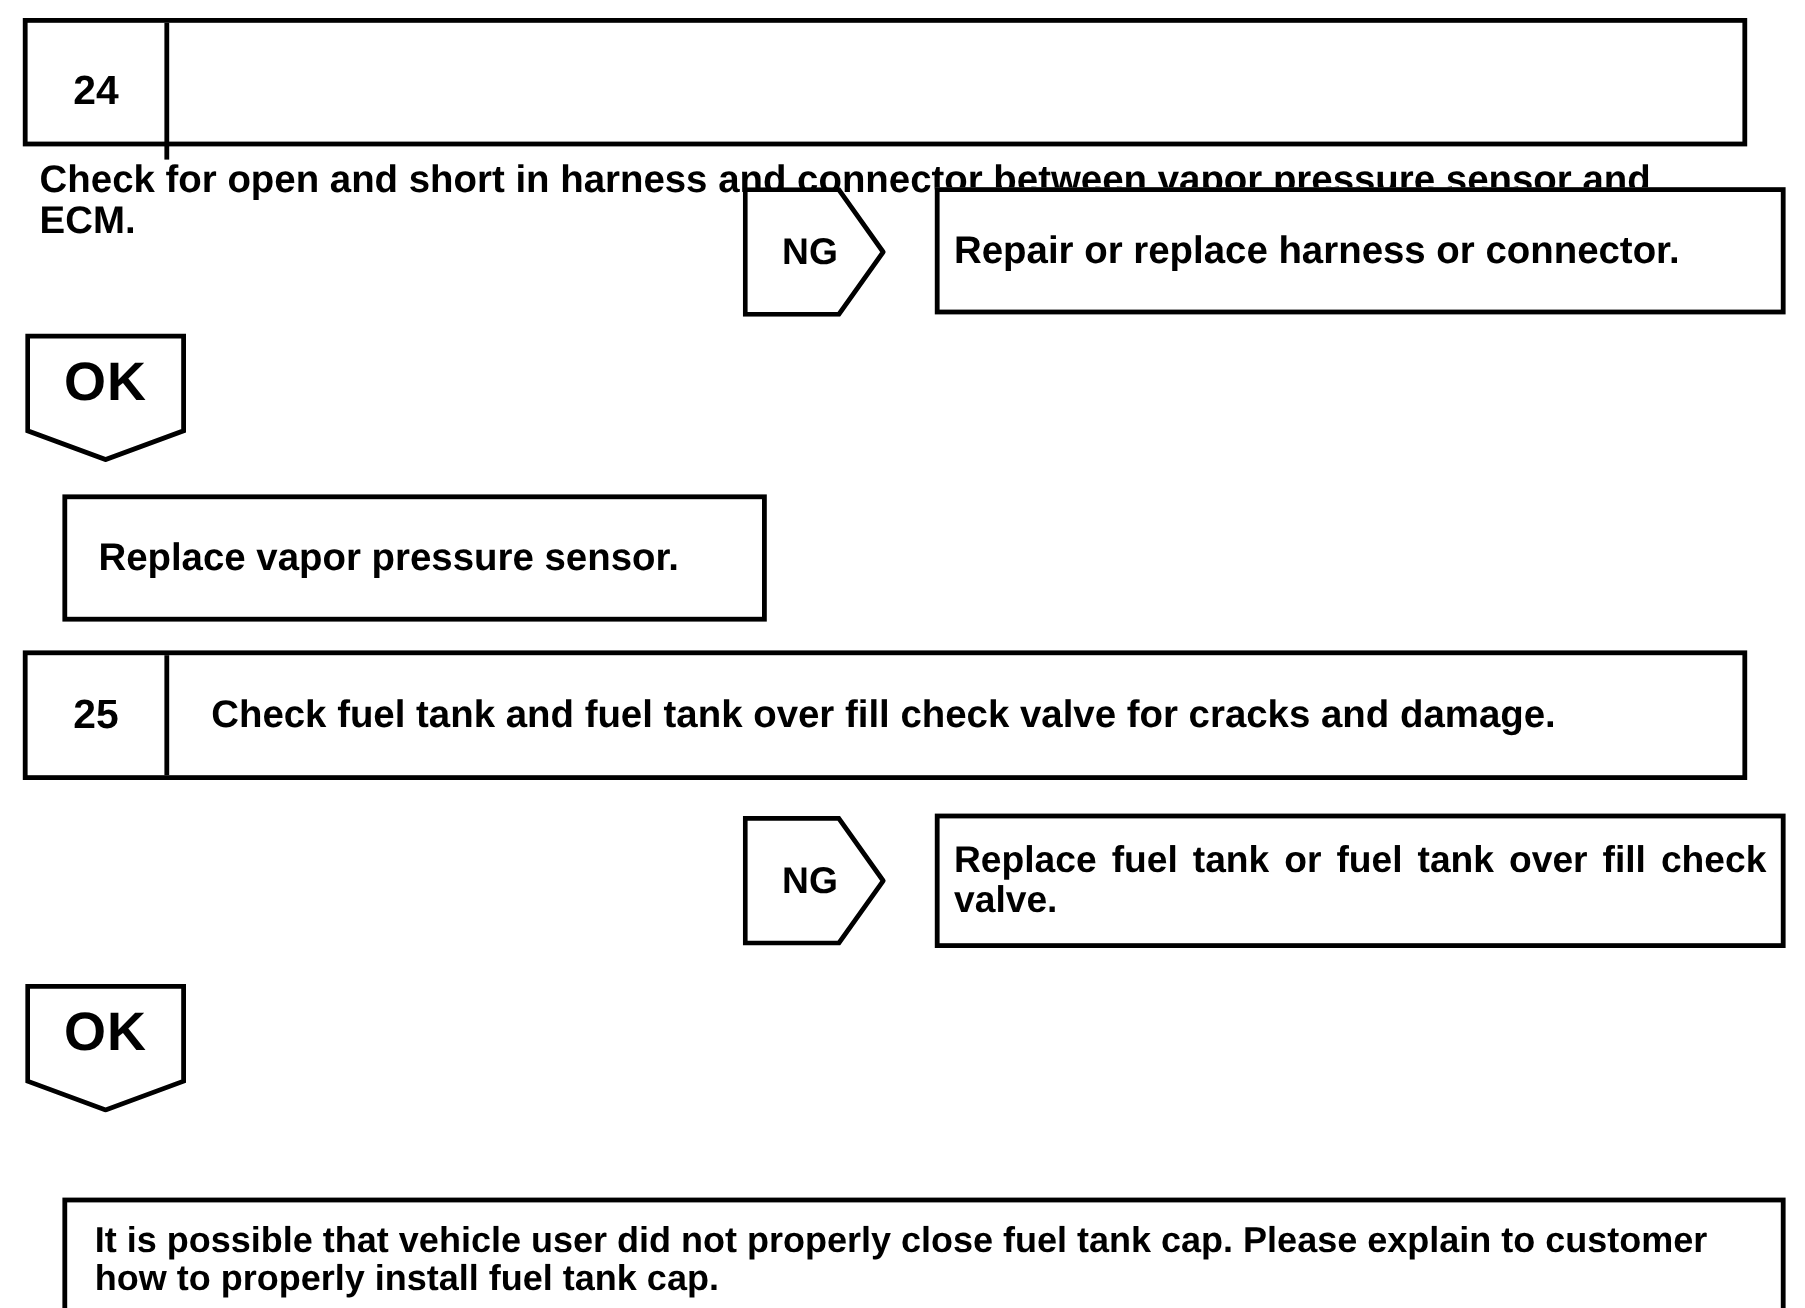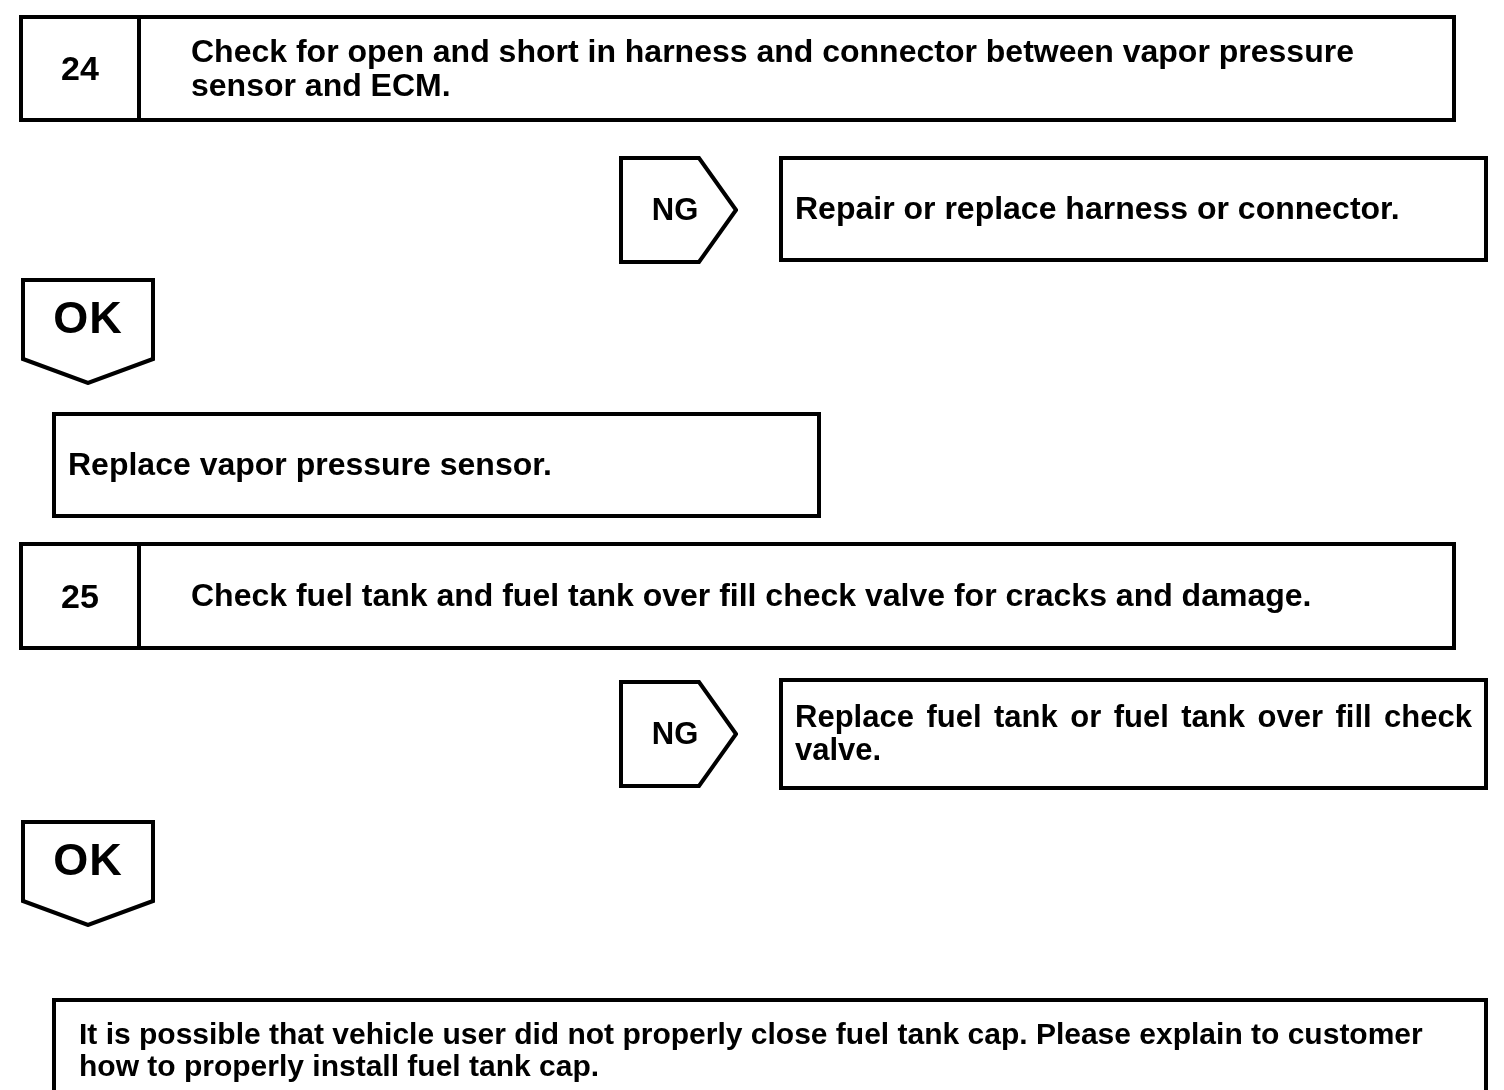--- a/index.html
+++ b/index.html
@@ -33,41 +33,40 @@
     font-size: 34px;
   }
   .step-text {
     flex: 1;
     display: flex;
     align-items: center;
     padding-left: 10px;
     padding-right: 64px;
     font-size: 32px;
     line-height: 1.05;
-    margin-left: 40px;
   }
 
   .action-box {
     display: flex;
     align-items: center;
     font-size: 32px;
     line-height: 1.05;
     margin-left: 32px;
   }
   .action-text { display: block; width: 100%; }
 
   
-  .s24 { left: 19px; top: 15px;  width: 1437px; height: 107px; }
-  .s25 { left: 19px; top: 542px; width: 1437px; height: 108px; }
+  .s24 { left: 19px; top: 15px;  width: 1437px; height: 107px; flex-direction: column; }
+  .s25 { left: 19px; top: 542px; width: 1437px; height: 108px; gap: 25px; }
 
   .ng1-box { left: 747px; top: 156px; width: 709px; height: 106px; padding: 4px 14px 4px 12px; }
   .ng2-box { left: 747px; top: 678px; width: 709px; height: 112px; padding: 4px 12px 4px 12px; font-size: 31px; }
   .ng2-box .action-text { text-align: justify; }
 
-  .result1 { left: 20px; top: 412px; width: 769px; height: 106px; padding-left: 12px; padding-right: 12px; }
+  .result1 { left: 20px; top: 412px; width: 587px; height: 106px; padding-left: 26px; padding-right: 12px; }
   .bottom-box { left: 20px; top: 998px; width: 1436px; height: 104px; padding-left: 23px; padding-right: 8px; font-size: 30px; line-height: 1.07; }
 
   
   .connector { position: absolute; }
   .connector svg { position: absolute; left: 0; top: 0; display: block; }
   .conn-label {
     position: absolute;
     display: flex;
     align-items: center;
     justify-content: center;

